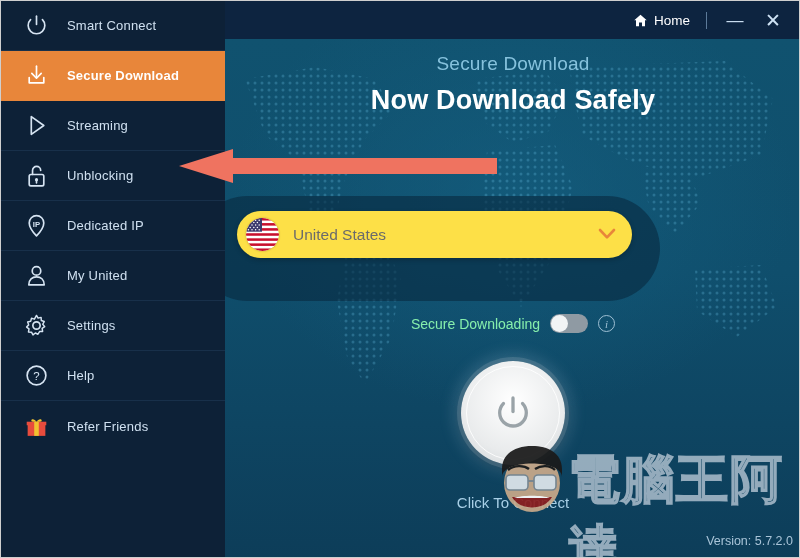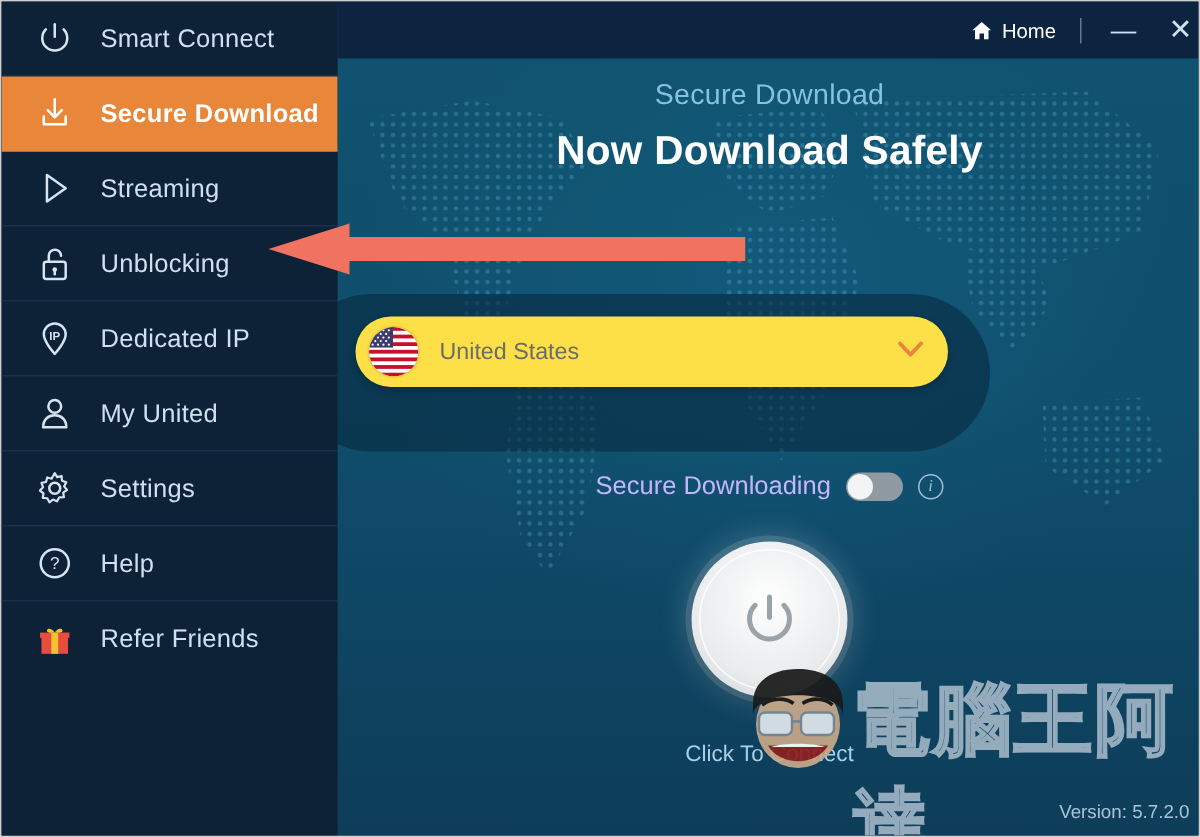--- a/index.html
+++ b/index.html
@@ -26,38 +26,38 @@
     height:50px; padding-left:18px;
     border-bottom:1px solid #18304a;
     cursor:pointer;
   }
   .nav-item .ico {
     width:34px; height:34px; flex:0 0 34px;
     display:flex; align-items:center; justify-content:center;
     margin-right:14px;
   }
   .nav-item .lbl {
-    font-size:17px; color:#cfe0f0; letter-spacing:.2px;
+    font-size:13px; color:#cfe0f0; letter-spacing:.2px;
     white-space:nowrap;
   }
   .nav-item.active { background:#e8863a; border-bottom:1px solid #e8863a; }
   .nav-item.active .lbl { color:#ffffff; font-weight:600; }
   .nav-item.active .ico svg { stroke:#ffffff; }
   .nav-item svg { stroke:#d6e4f2; fill:none; stroke-width:1.6; }
 
   
   #main {
     position:absolute; left:224px; top:0; right:0; bottom:0;
     background:#0f5272;
     overflow:hidden;
   }
   #titlebar {
     position:relative; height:38px; background:#0d2440;
     display:flex; align-items:center; justify-content:flex-end;
-    z-index:6;
+    padding-right:14px; z-index:6;
   }
   #home-btn {
     display:flex; align-items:center; gap:6px;
     color:#ffffff; font-size:13.5px; cursor:pointer;
   }
   .tb-divider { width:1px; height:17px; background:#5c7a99; margin:0 16px; }
   .win-btn {
     color:#cfe3f5; font-size:17px; cursor:pointer;
     width:24px; text-align:center; line-height:1;
   }
@@ -107,21 +107,21 @@
     box-shadow:0 0 2px rgba(0,0,0,.3);
   }
   #country-name { flex:1; font-size:15.5px; color:#6b6b6b; }
   #chevron { color:#e8863a; font-size:15px; font-weight:bold; line-height:1; }
 
   #toggle-row {
     position:absolute; left:0; top:275px; width:576px;
     display:flex; align-items:center; justify-content:center; gap:10px;
     z-index:3;
   }
-  #toggle-label { font-size:17px; color:#c4b5fd; }
+  #toggle-label { font-size:14px; color:#86efac; }
   #toggle {
     width:38px; height:19px; border-radius:10px; background:#8f9aa3;
     position:relative; cursor:pointer;
   }
   #toggle .knob {
     position:absolute; left:1px; top:1px;
     width:17px; height:17px; border-radius:50%; background:#f2f4f5;
   }
   #info-icon {
     width:17px; height:17px; border-radius:50%;

